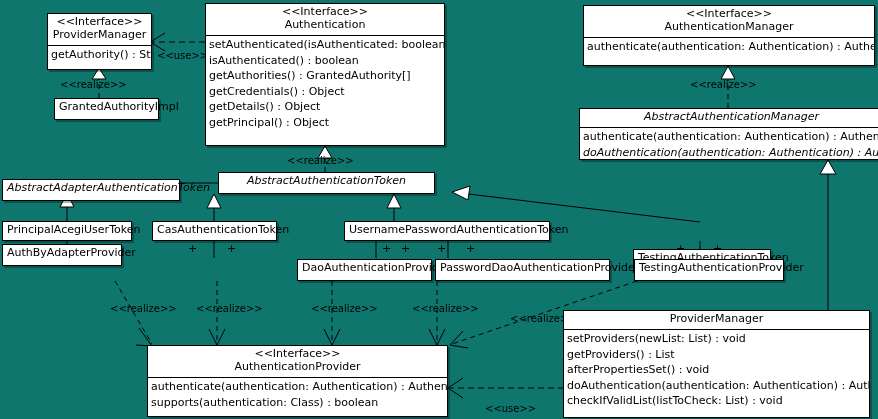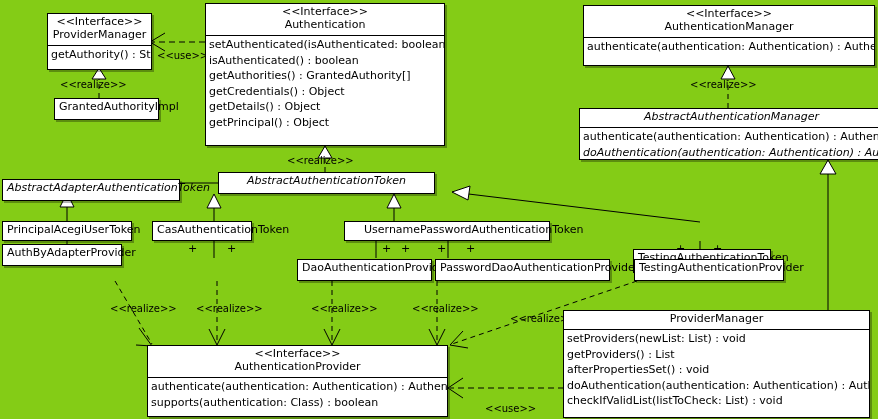--- a/index.html
+++ b/index.html
@@ -4,21 +4,21 @@
 <style>
   html, body {
     margin: 0;
     padding: 0;
     background: #ececec;
   }
   #canvas {
     position: relative;
     width: 878px;
     height: 419px;
-    background: #84cc16;
+    background: #0f766e;
     overflow: hidden;
     font-family: "DejaVu Sans", sans-serif;
   }
   
   .uml-box {
     position: absolute;
     background: #ffffff;
     border: 1px solid #000000;
     box-shadow: 2px 2px 0 rgba(0,0,0,0.30);
     box-sizing: border-box;
@@ -207,27 +207,27 @@
       <span class="cls-name abstract">AbstractAuthenticationToken</span>
     </div>
   </div>
 
   <div class="uml-box" style="left:2px; top:221px; width:130px; height:20px;">
     <div class="uml-head">
       <span class="cls-name">PrincipalAcegiUserToken</span>
     </div>
   </div>
 
-  <div class="uml-box" style="left:152px; top:221px; width:100px; height:20px;">
+  <div class="uml-box" style="left:152px; top:221px; width:125px; height:20px;">
     <div class="uml-head">
       <span class="cls-name">CasAuthenticationToken</span>
     </div>
   </div>
 
-  <div class="uml-box" style="left:344px; top:221px; width:206px; height:20px;padding-left:15px;">
+  <div class="uml-box" style="left:344px; top:221px; width:206px; height:20px;">
     <div class="uml-head">
       <span class="cls-name">UsernamePasswordAuthenticationToken</span>
     </div>
   </div>
 
   <div class="uml-box" style="left:633px; top:221px; width:138px; height:24px;margin-top:28px;">
     <div class="uml-head">
       <span class="cls-name">TestingAuthenticationToken</span>
     </div>
   </div>

